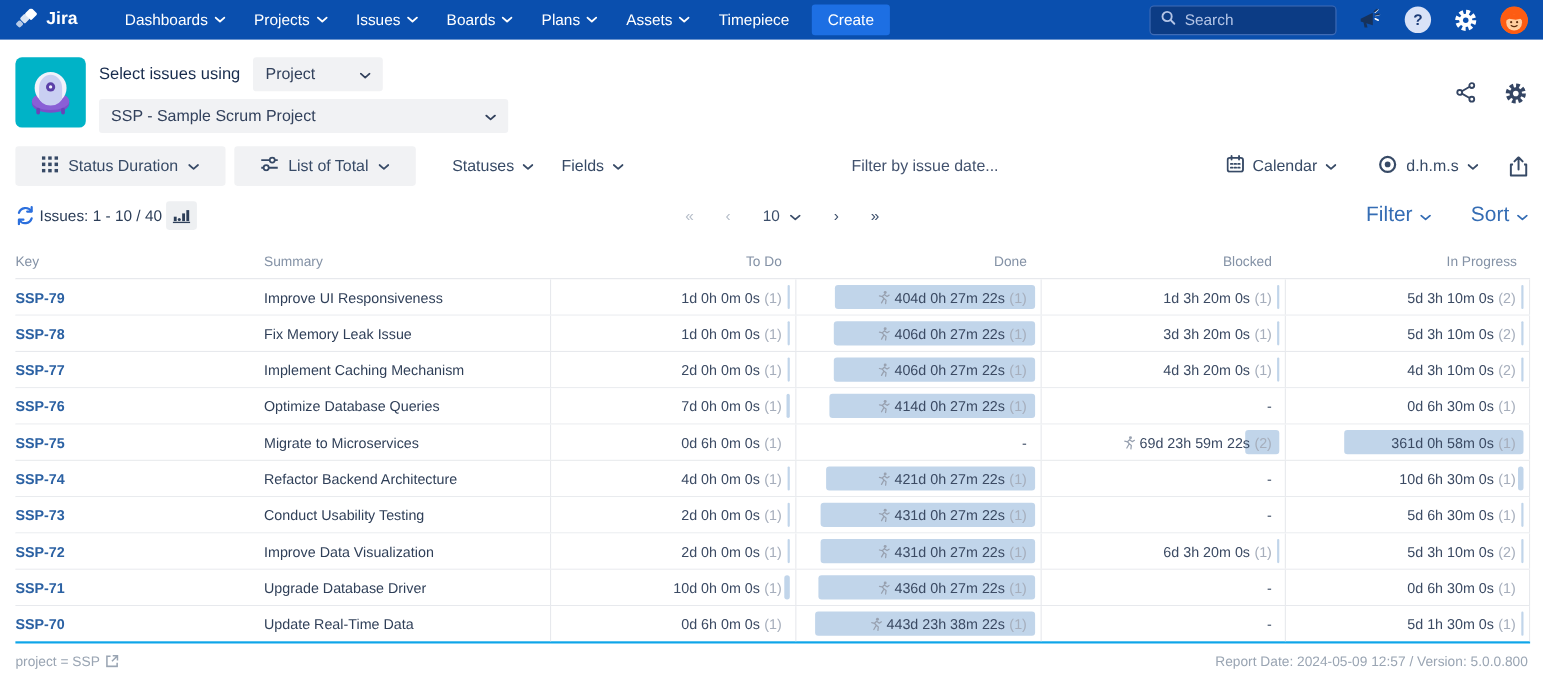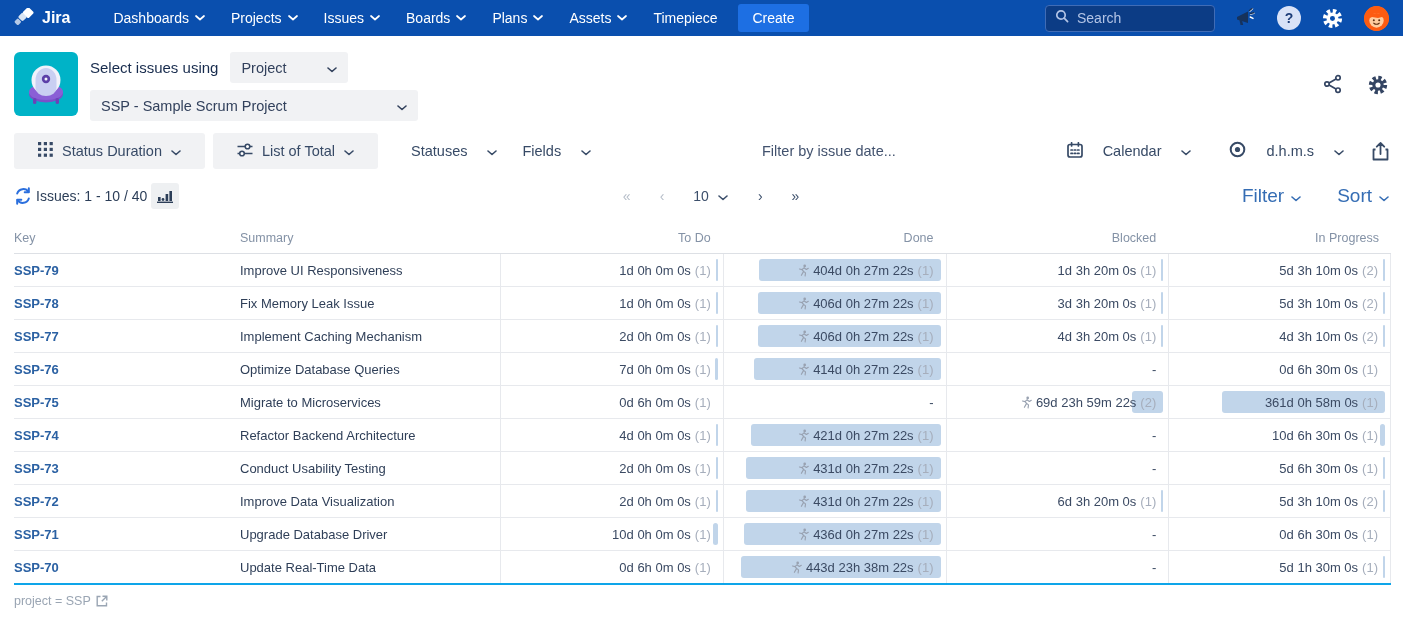--- a/index.html
+++ b/index.html
@@ -32,31 +32,31 @@
   .band2 { display:flex; padding:16px 14px 10px 14px; }
   .app-icon { width:64px; height:64px; border-radius:6px; background:#00b3c7;
     display:flex; align-items:center; justify-content:center; flex:0 0 auto; }
   .band2-mid { margin-left:12px; }
   .band2-row1 { display:flex; align-items:center; gap:12px; }
   .select-label { font-size:15px; color:#172b4d; }
   .dd { background:#f1f2f4; border-radius:3px; height:31px; display:flex;
     align-items:center; padding:0 11px; font-size:14.5px; color:#32415c; cursor:pointer; }
   .dd .chev { margin-left:auto; }
   .dd-project { width:118px; }
-  .dd-board { width:328px; margin-top:7px; }
+  .dd-board { width:372px; margin-top:7px; }
   .band2-right { margin-left:auto; display:flex; gap:24px; align-items:flex-start;
     padding-top:22px; color:#344563; }
   .icon-btn { cursor:pointer; display:inline-flex; }
 
   
   .toolbar { display:flex; align-items:center; padding:0 14px; height:40px; }
   .tb-btn { background:#f1f2f4; border-radius:3px; height:36px; display:flex;
     align-items:center; gap:9px; padding:0 24px; font-size:14.5px; color:#374a66;
     cursor:pointer; margin-right:8px; white-space:nowrap; }
-  .tb-plain { display:flex; align-items:center; gap:20px; font-size:14.5px; color:#374a66;
+  .tb-plain { display:flex; align-items:center; gap:8px; font-size:14.5px; color:#374a66;
     cursor:pointer; margin-left:25px; white-space:nowrap; }
   .tb-spacer { flex:1; }
   .date-filter { font-size:14.5px; color:#42526e; cursor:text; white-space:nowrap; }
   .tb-right { display:flex; align-items:center; }
   .tb-right .tb-plain { margin-left:0; }
   .gap36 { width:38px; } .gap28 { width:28px; }
 
   
   .pagerbar { display:flex; align-items:center; padding:4px 14px 0 14px; height:46px; }
   .pg-left { display:flex; align-items:center; gap:4px; }
@@ -770,13 +770,14 @@
 <div class="footer">
   <span class="footer-left">
     <span>project = SSP</span>
     <span class="icon-btn">
       <svg width="12" height="12" viewBox="0 0 12 12" fill="none">
         <path d="M4.5 1.5 H1.2 V10.8 H10.5 V7.5" stroke="#9aa5b3" stroke-width="1.4"></path>
         <path d="M6.5 1.2 H10.8 V5.5 M10.6 1.4 L5.8 6.2" stroke="#9aa5b3" stroke-width="1.4"></path>
       </svg>
     </span>
   </span>
+  <span>Report Date: 2024-05-09 12:57 / Version: 5.0.0.800</span>
 </div>
 
 </body></html>

